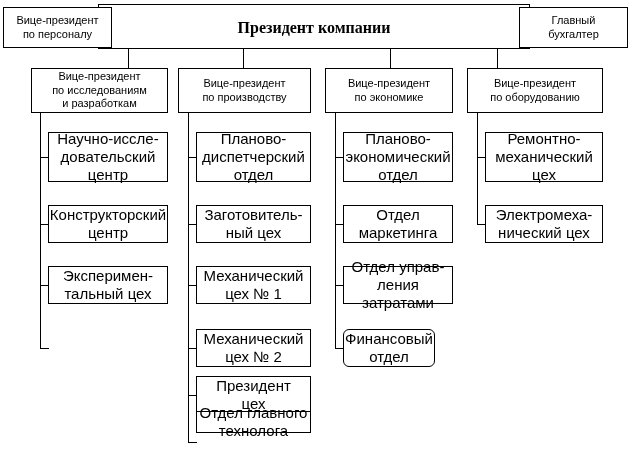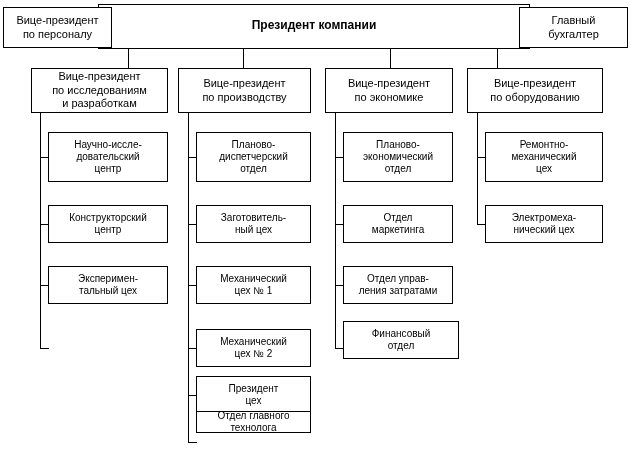--- a/index.html
+++ b/index.html
@@ -28,33 +28,34 @@
     text-align: center;
     color: #000000;
     font-size: 11px;
     line-height: 1.22;
     padding: 1px 2px;
     white-space: pre-line;
     z-index: 3;
   }
   .node.president {
     font-weight: bold;
-    font-size: 12px;
+    font-size: 16px;
     z-index: 2;
     align-items: flex-start;
     padding-top: 13px;
+    font-family: Liberation Serif, serif;
   }
   .node.staff {
     z-index: 4;
   }
   .node.vp {
     font-size: 11px;
   }
   .node.leaf {
-    font-size: 10px;
+    font-size: 15px;
   }
   
   .ln {
     position: absolute;
     background: #000000;
     z-index: 1;
   }
   .ln.v { width: 1px; }
   .ln.h { height: 1px; }
 </style>
@@ -142,21 +143,21 @@
 
   <div class="ln h" style="left:335px; top:224px; width:9px;"></div>
   <div class="node leaf" style="left:343px; top:205px; width:110px; height:38px;">Отдел
 маркетинга</div>
 
   <div class="ln h" style="left:335px; top:285px; width:9px;"></div>
   <div class="node leaf" style="left:343px; top:266px; width:110px; height:38px;">Отдел управ-
 ления затратами</div>
 
   <div class="ln h" style="left:335px; top:348px; width:9px;"></div>
-  <div class="node leaf" style="left:343px; top:321px; width:116px; height:38px;">Финансовый
+  <div class="node leaf" style="left:343px; top:329px; width:92px; height:38px;border-radius:6px;">Финансовый
 отдел</div>
 
   <div class="ln v" style="left:477px; top:113px; height:112px;"></div>
 
   <div class="ln h" style="left:477px; top:157px; width:9px;"></div>
   <div class="node leaf" style="left:485px; top:132px; width:118px; height:50px;">Ремонтно-
 механический
 цех</div>
 
   <div class="ln h" style="left:477px; top:224px; width:9px;"></div>

